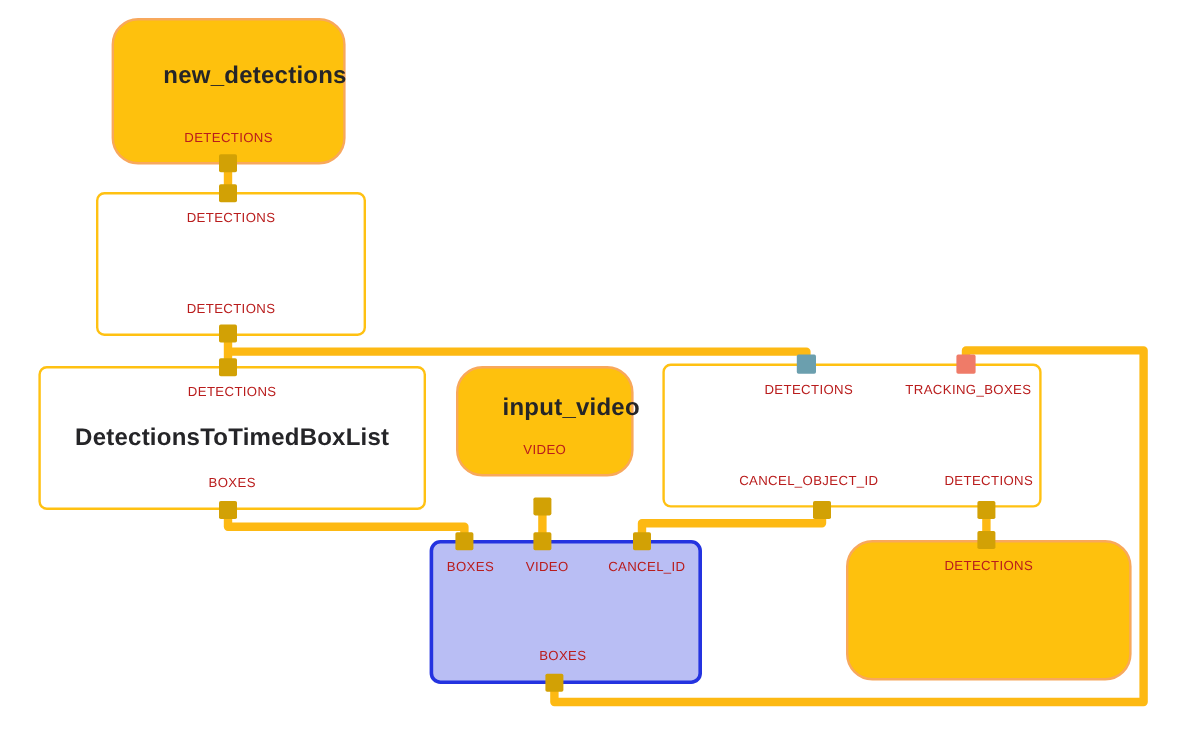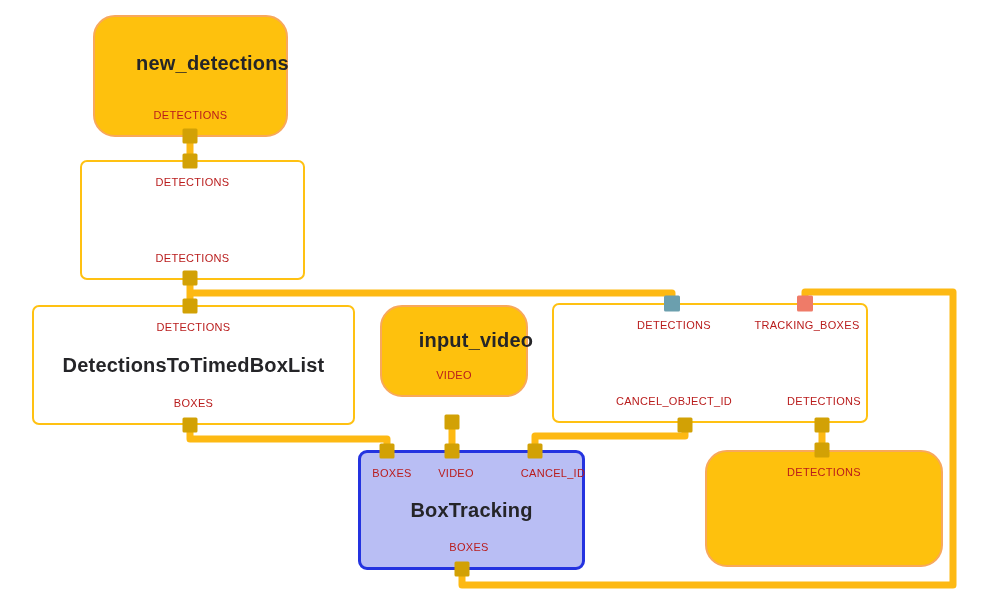--- a/index.html
+++ b/index.html
@@ -62,22 +62,21 @@
   <div class="node node-calc" style="left:552px;top:303px;width:316px;height:120px;">
     <span class="plabel top anchored" style="left:120px;">DETECTIONS</span>
     <span class="plabel top anchored" style="left:253px;">TRACKING_BOXES</span>
     <span class="plabel bottom anchored" style="left:120px;">CANCEL_OBJECT_ID</span>
     <span class="plabel bottom anchored" style="left:270px;">DETECTIONS</span>
   </div>
 
   <div class="node node-subgraph" style="left:358px;top:450px;width:227px;height:120px;">
     <span class="plabel top anchored" style="left:31px;">BOXES</span>
     <span class="plabel top anchored" style="left:95px;">VIDEO</span>
-    <span class="plabel top anchored" style="left:192px;">CANCEL_ID</span>
-    <span class="title">BoxTracking</span>
+    <span class="plabel top anchored" style="left:178px;">CANCEL_ID</span>
     <span class="plabel bottom anchored" style="left:108px;">BOXES</span>
   </div>
 
   <div class="node node-stream" style="left:705px;top:450px;width:238px;height:117px;">
     <span class="plabel top anchored" style="left:117px;">DETECTIONS</span>
   </div>
 
   <svg id="wires" width="985" height="610" viewBox="0 0 985 610">
 
     <polyline class="edge" points="190,136 190,162"></polyline>

